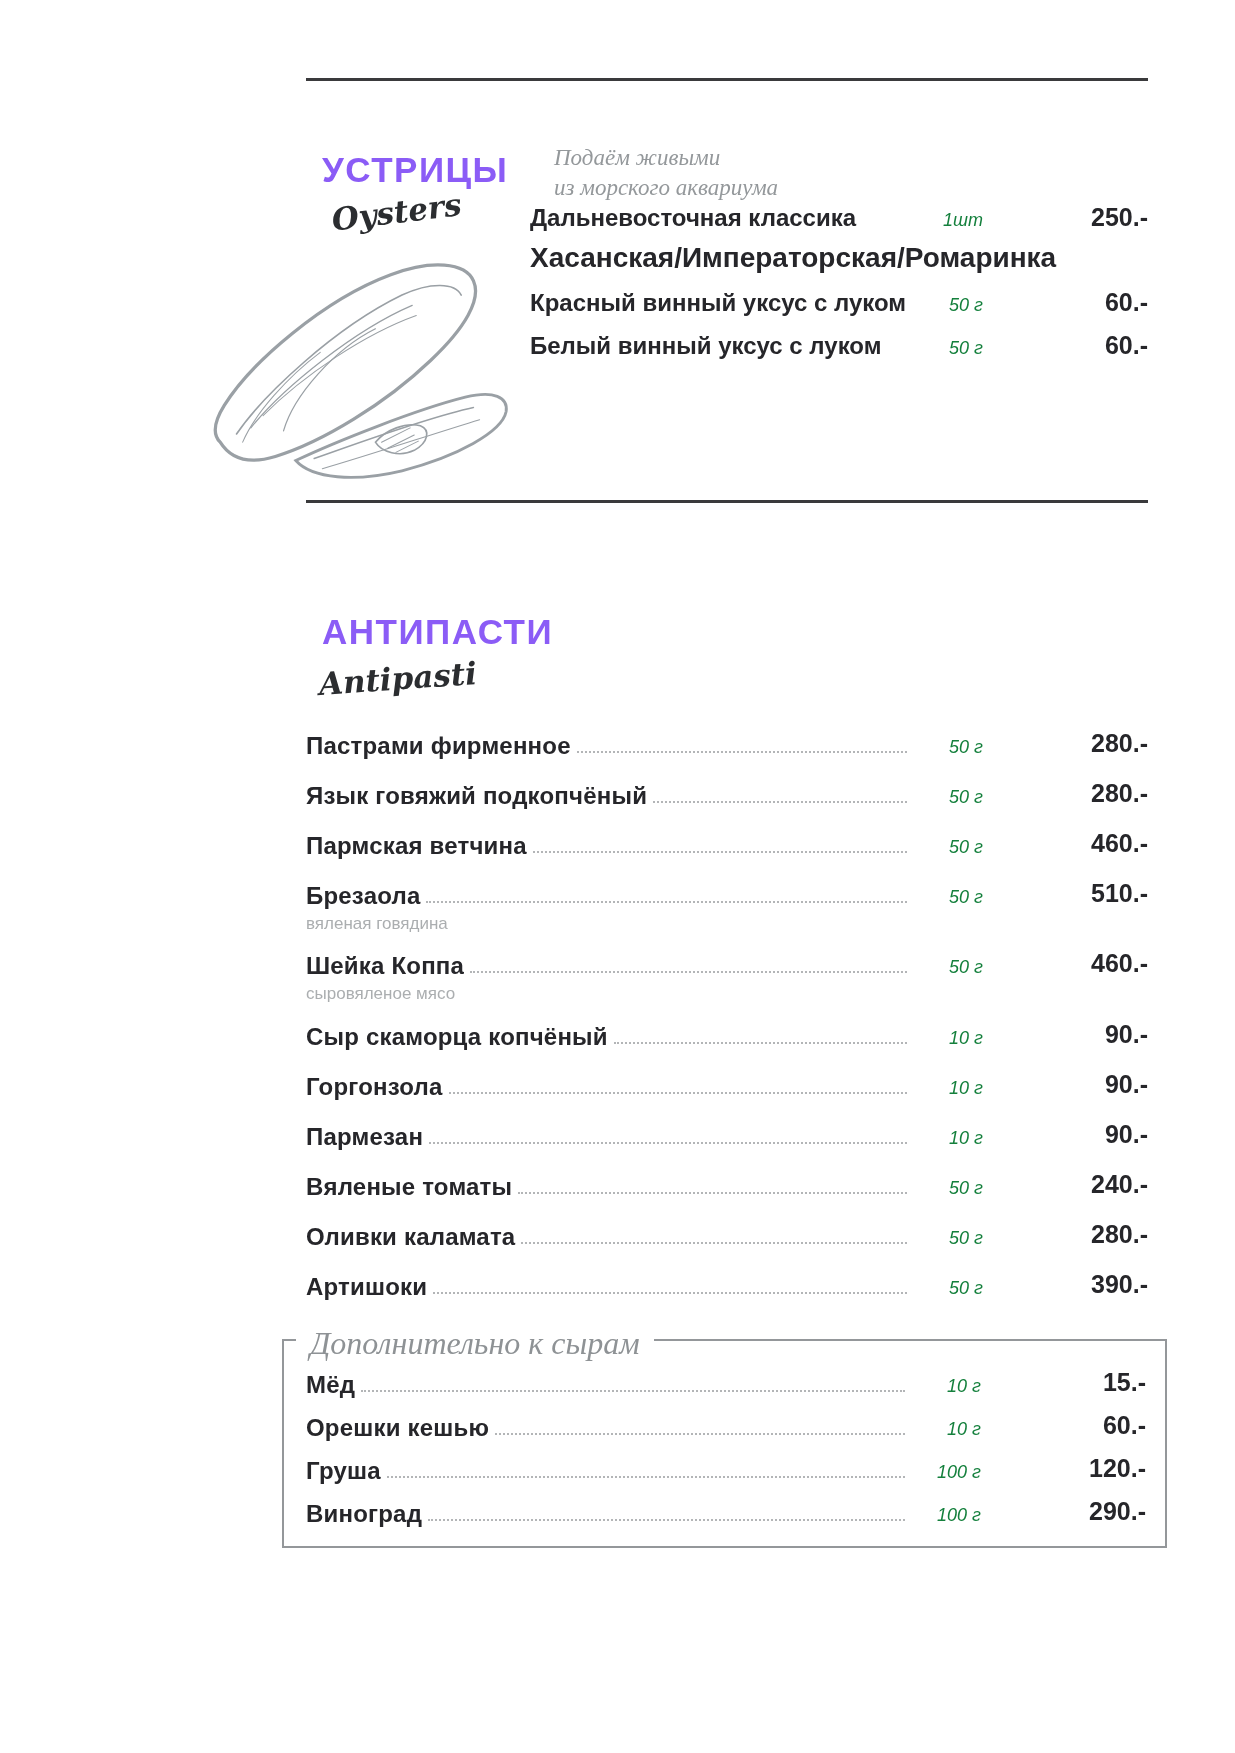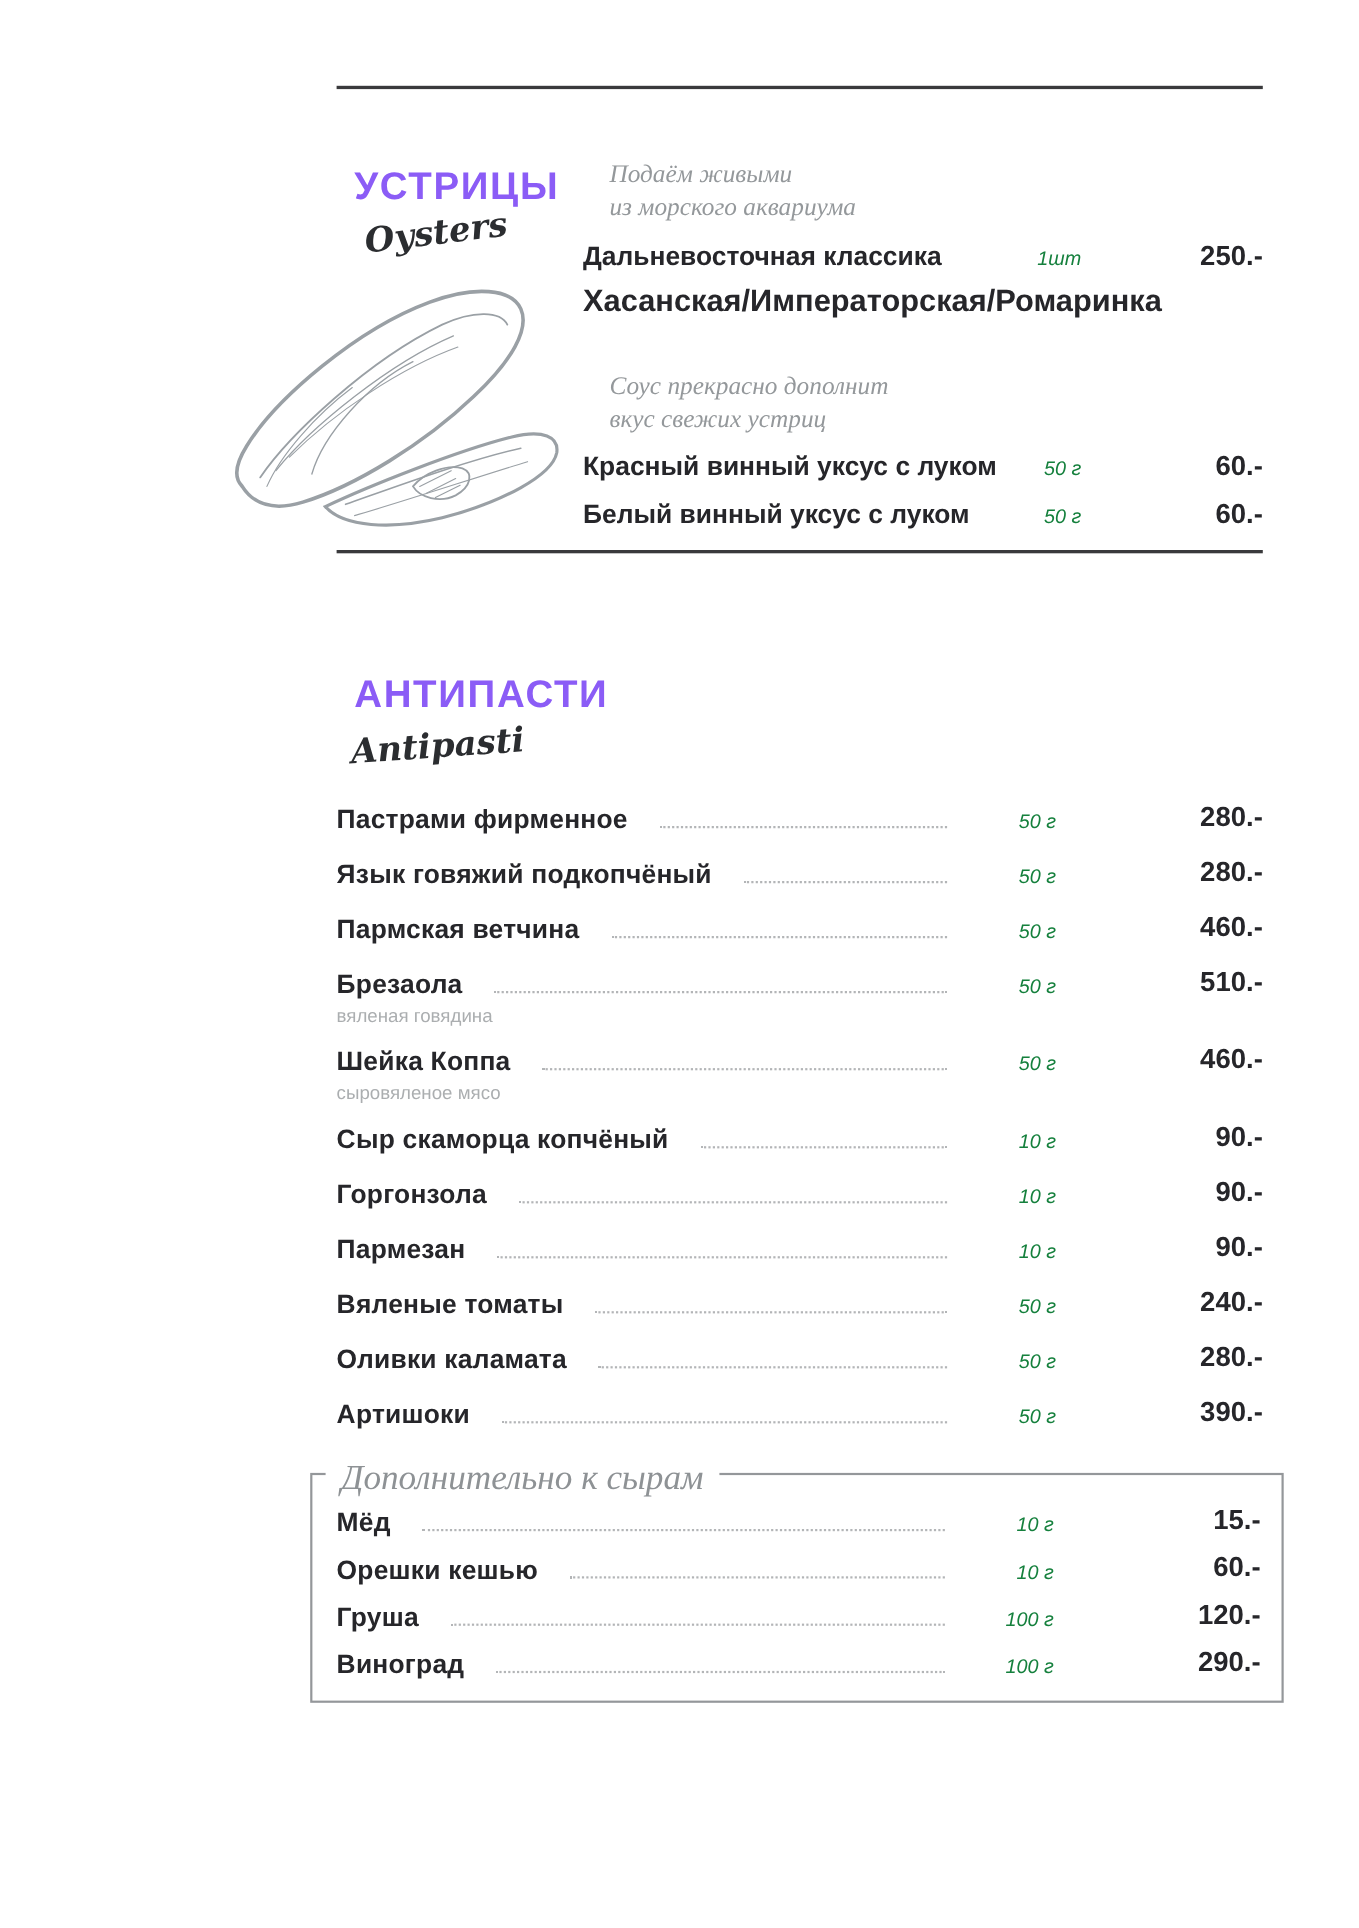--- a/index.html
+++ b/index.html
@@ -25,36 +25,36 @@
   
   .oyster-head{position:absolute;left:306px;top:136px;width:230px;}
   .oyster-head .script{margin:2px 0 0 24px;}
   .oyster-art{position:absolute;left:200px;top:242px;width:310px;height:240px;}
 
   .o-col{position:absolute;left:530px;top:143px;width:618px;}
   .intro{
     font-family:"Liberation Serif", serif;font-style:italic;
     font-size:23px;line-height:1.3;color:#94989b;margin-left:24px;
   }
-  .o-row{display:flex;align-items:baseline;margin-top:16px;}
+  .o-row{display:flex;align-items:baseline;}
   .o-row .name{font-size:24px;font-weight:700;}
   .o-row .sp{flex:1;}
   .name2{font-size:28px;font-weight:700;margin-top:10px;}
   .sauce{margin-top:46px;}
   .sauce-rows{margin-top:14px;}
   .sauce-rows .o-row{margin-top:0;margin-bottom:14px;}
 
   .unit{width:70px;text-align:right;font-size:18px;color:#15803d;font-weight:400;flex:0 0 auto;font-style:italic;}
   .price{width:165px;text-align:right;font-size:25px;font-weight:700;color:#26262a;flex:0 0 auto;}
 
   
   .antipasti{position:absolute;left:306px;top:598px;width:842px;}
   .antipasti .script{margin:4px 0 0 12px;transform:rotate(-4deg);}
   .rows{margin-top:30px;}
-  .row{display:flex;align-items:flex-end;height:28px;margin-bottom:22px;gap:23px;}
+  .row{display:flex;align-items:flex-end;height:28px;margin-bottom:22px;}
   .row .name{font-size:24px;font-weight:700;line-height:1;letter-spacing:.2px;}
   .dots{flex:1;border-bottom:2.5px dotted #b3b5b7;margin:0 6px;height:0;align-self:flex-end;margin-bottom:5px;}
   .note{font-size:17px;color:#abaeb0;margin:-16px 0 16px 0;line-height:1.2;}
 
   
   .extras-box{
     position:absolute;left:282px;top:1339px;width:885px;height:209px;
     border:2px solid #94979a;box-sizing:border-box;
   }
   .legend{
@@ -103,24 +103,20 @@
     </div>
 
     <div class="o-row">
       <span class="name">Дальневосточная классика</span>
       <span class="sp"></span>
       <span class="unit">1шт</span>
       <span class="price">250.-</span>
     </div>
     <div class="name2">Хасанская/Императорская/Ромаринка</div>
 
-    <div class="intro sauce">
-      <span>Соус прекрасно дополнит</span><br>
-      <span>вкус свежих устриц</span>
-    </div>
 
     <div class="sauce-rows">
       <div class="o-row">
         <span class="name">Красный винный уксус с луком</span>
         <span class="sp"></span>
         <span class="unit">50 г</span>
         <span class="price">60.-</span>
       </div>
       <div class="o-row">
         <span class="name">Белый винный уксус с луком</span>

